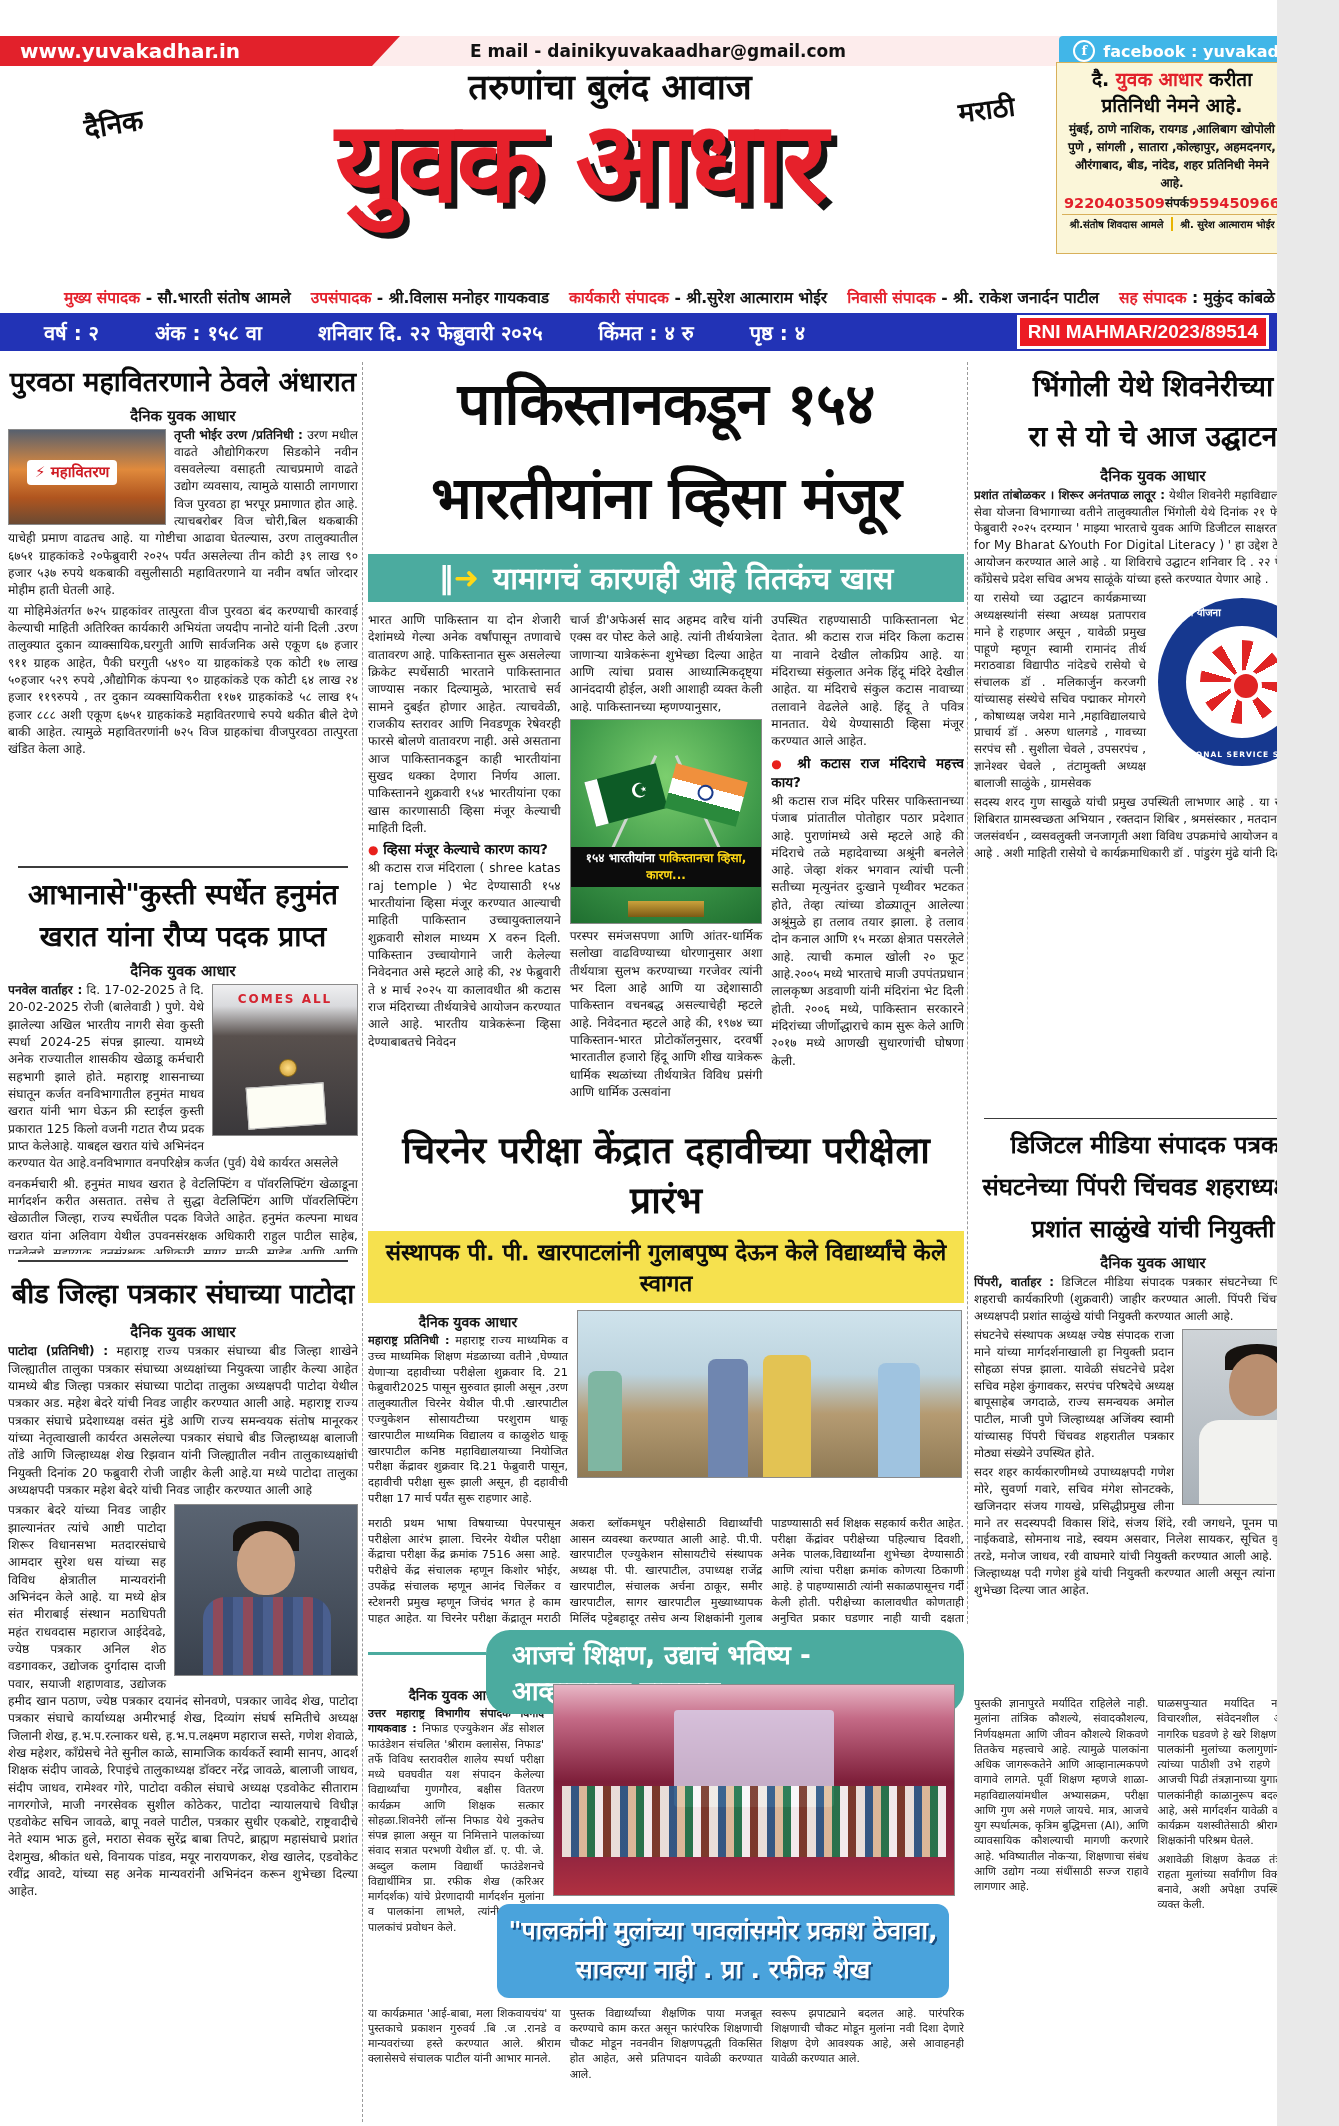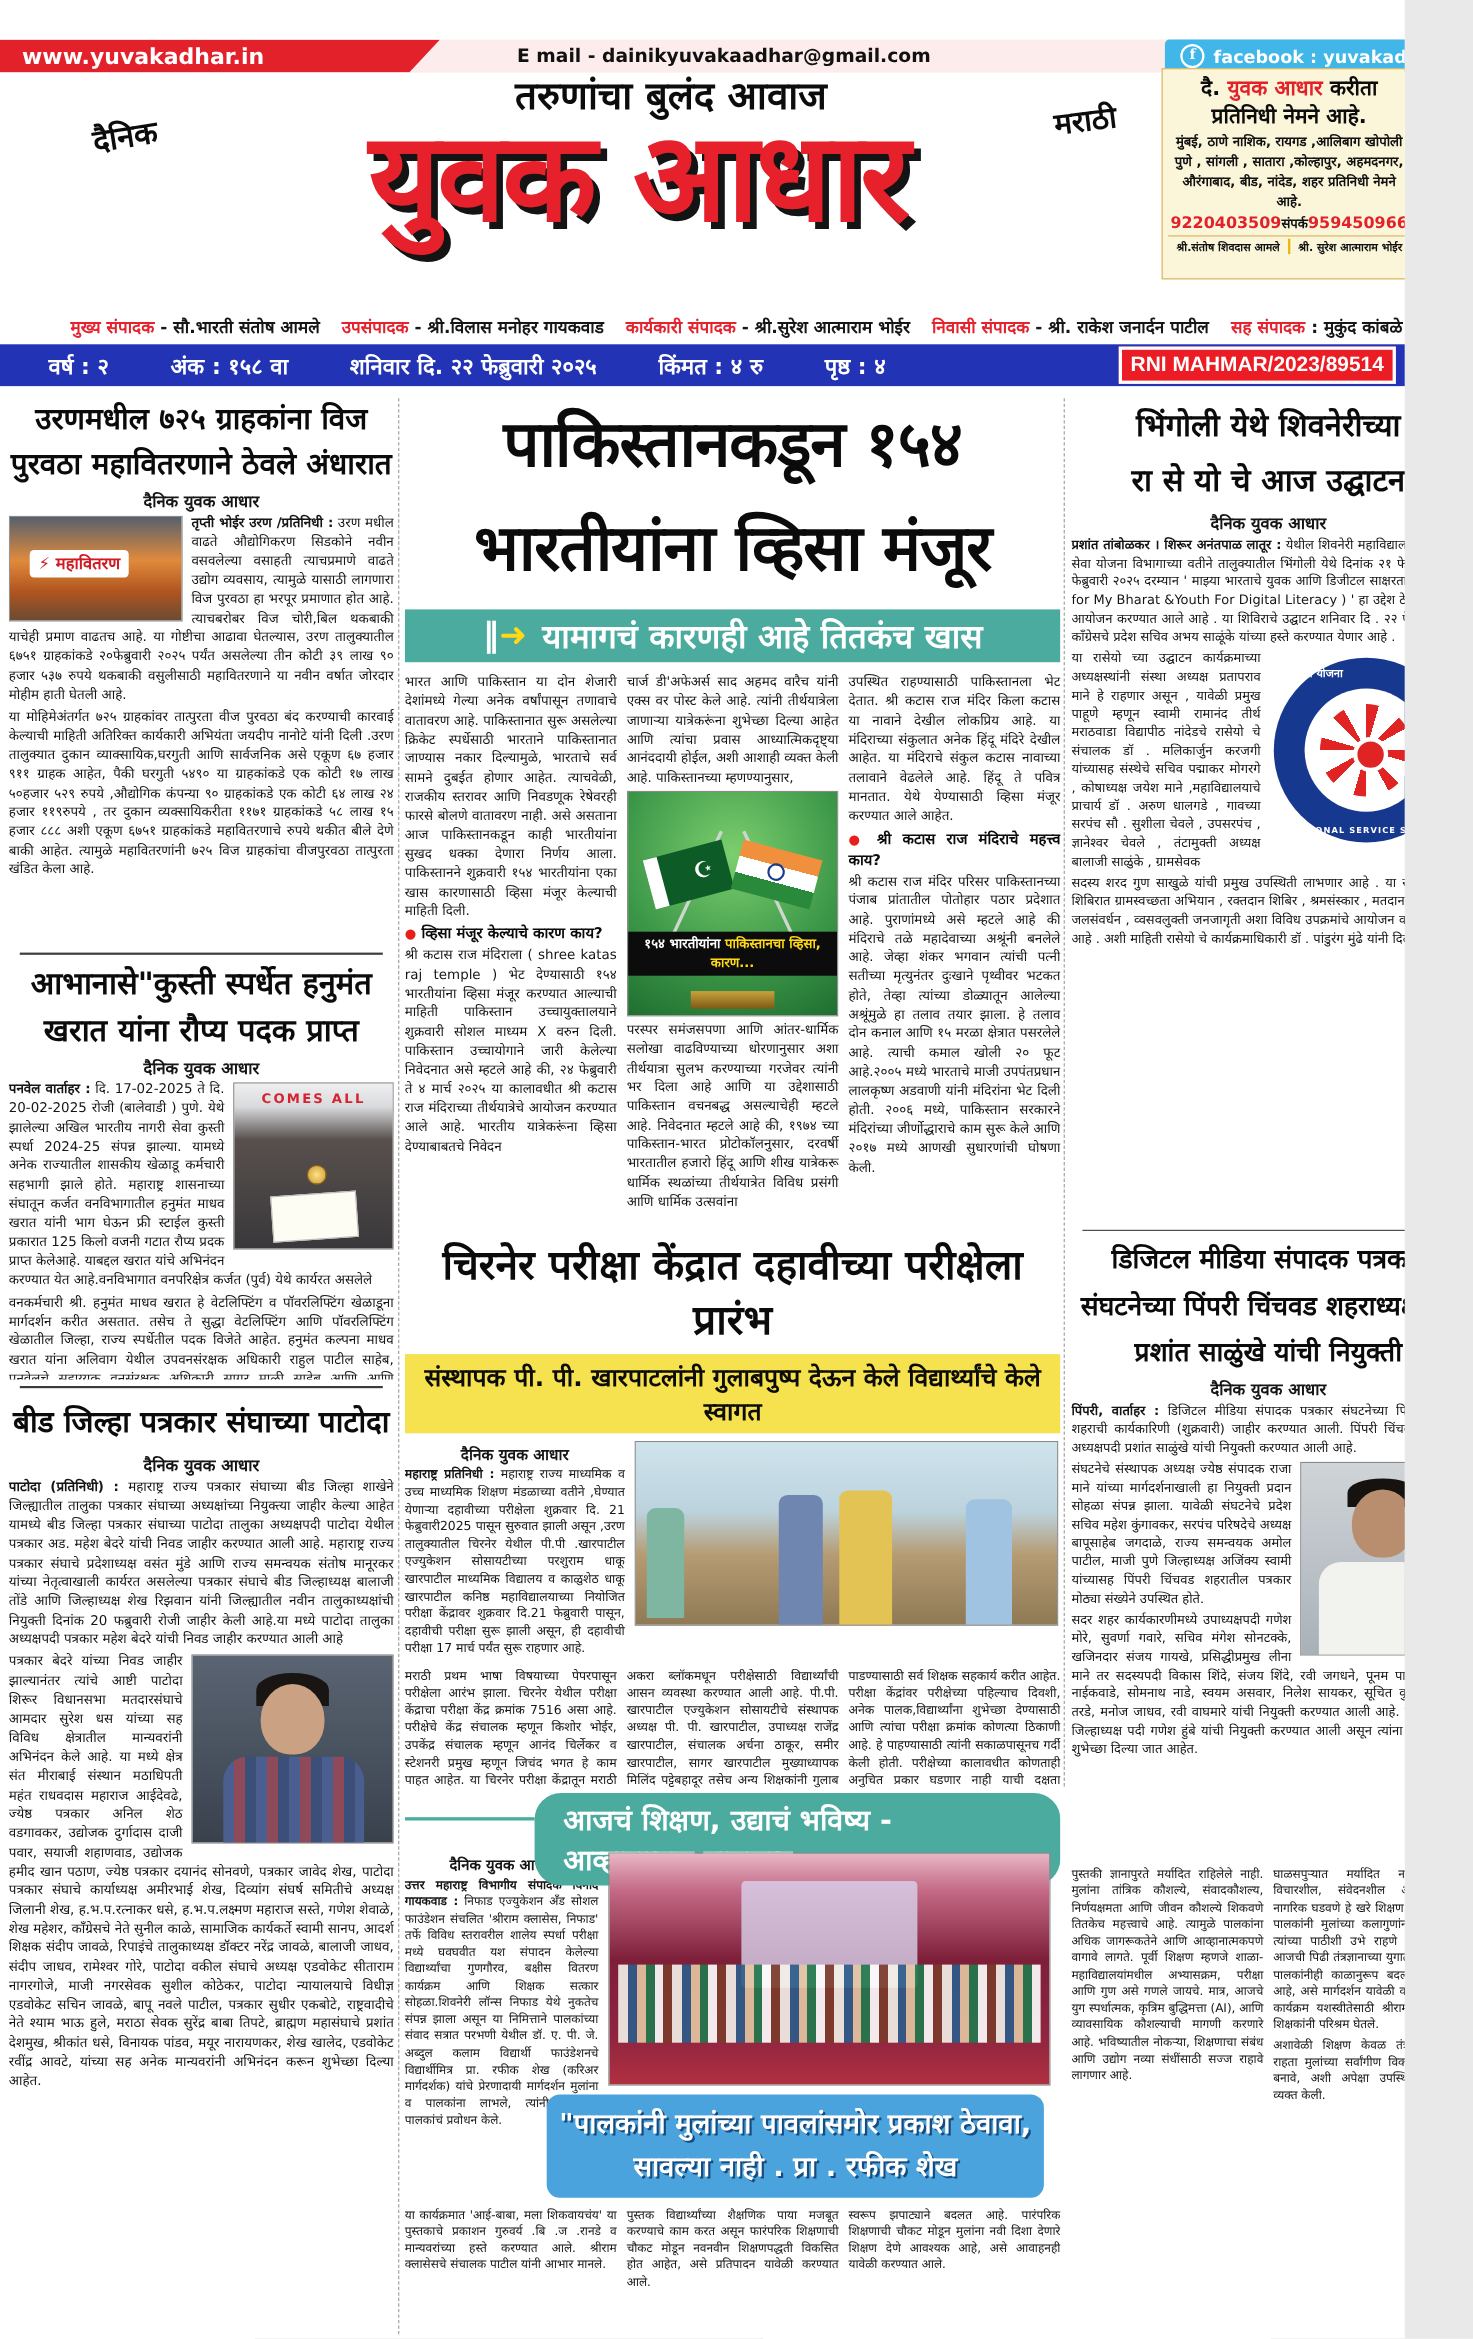--- a/index.html
+++ b/index.html
@@ -185,21 +185,20 @@
     <span>किंमत : ४ रु</span>
     <span>पृष्ठ : ४</span>
   </div>
   <div class="rni">RNI MAHMAR/2023/89514</div>
 
   <div class="vline" style="left:362px;top:362px;height:1760px;"></div>
   <div class="vline" style="left:967px;top:362px;height:1262px;"></div>
 
   <div class="block" style="left:8px;top:362px;width:350px;height:502px;">
     <div class="headline" style="font-size:27px;">
-      <div>उरणमधील ७२५ ग्राहकांना विज</div>
       <div>पुरवठा महावितरणाने ठेवले अंधारात</div>
     </div>
     <div class="credit">दैनिक युवक आधार</div>
     <div class="body">
       <div class="ph ph-power">
         <div class="powerlogo"><span>⚡</span> <span>महावितरण</span></div>
       </div>
       <p><span class="byline">तृप्ती भोईर उरण /प्रतिनिधी :</span> <span>उरण मधील वाढते औद्योगिकरण सिडकोने नवीन वसवलेल्या वसाहती त्याचप्रमाणे वाढते उद्योग व्यवसाय, त्यामुळे यासाठी लागणारा विज पुरवठा हा भरपूर प्रमाणात होत आहे. त्याचबरोबर विज चोरी,बिल थकबाकी याचेही प्रमाण वाढतच आहे. या गोष्टीचा आढावा घेतल्यास, उरण तालुक्यातील ६७५१ ग्राहकांकडे २०फेब्रुवारी २०२५ पर्यंत असलेल्या तीन कोटी ३९ लाख ९० हजार ५३७ रुपये थकबाकी वसुलीसाठी महावितरणाने या नवीन वर्षात जोरदार मोहीम हाती घेतली आहे.</span></p>
       <p>या मोहिमेअंतर्गत ७२५ ग्राहकांवर तात्पुरता वीज पुरवठा बंद करण्याची कारवाई केल्याची माहिती अतिरिक्त कार्यकारी अभियंता जयदीप नानोटे यांनी दिली .उरण तालुक्यात दुकान व्याक्सायिक,घरगुती आणि सार्वजनिक असे एकूण ६७ हजार ९११ ग्राहक आहेत, पैकी घरगुती ५४९० या ग्राहकांकडे एक कोटी १७ लाख ५०हजार ५२९ रुपये ,औद्योगिक कंपन्या ९० ग्राहकांकडे एक कोटी ६४ लाख २४ हजार ११९रुपये , तर दुकान व्यक्सायिकरीता ११७१ ग्राहकांकडे ५८ लाख १५ हजार ८८८ अशी एकूण ६७५१ ग्राहकांकडे महावितरणाचे रुपये थकीत बीले देणे बाकी आहेत. त्यामुळे महावितरणांनी ७२५ विज ग्राहकांचा वीजपुरवठा तात्पुरता खंडित केला आहे.</p>
     </div>

